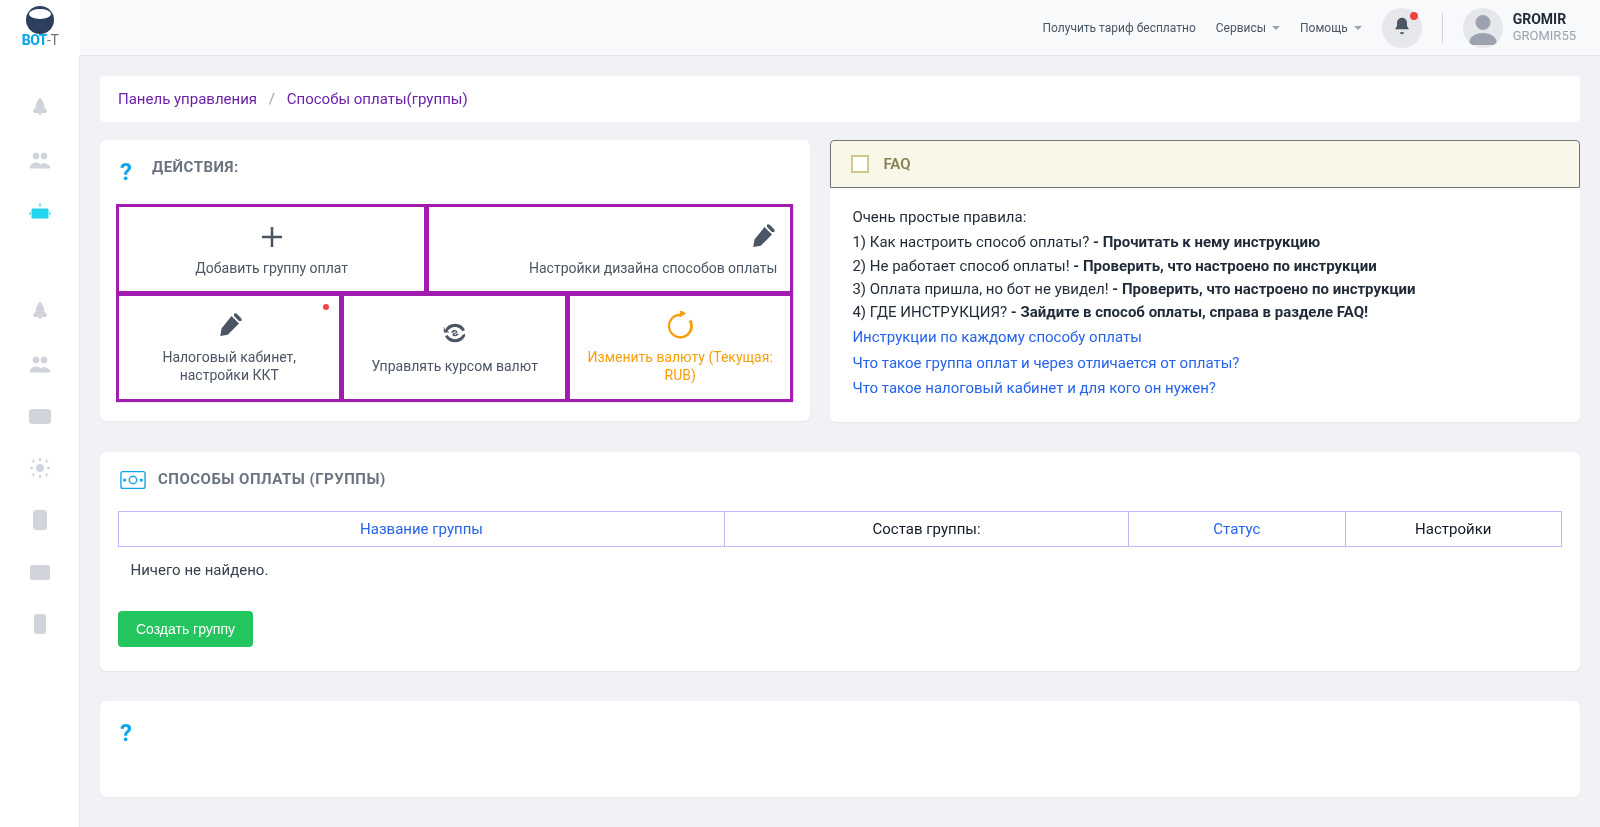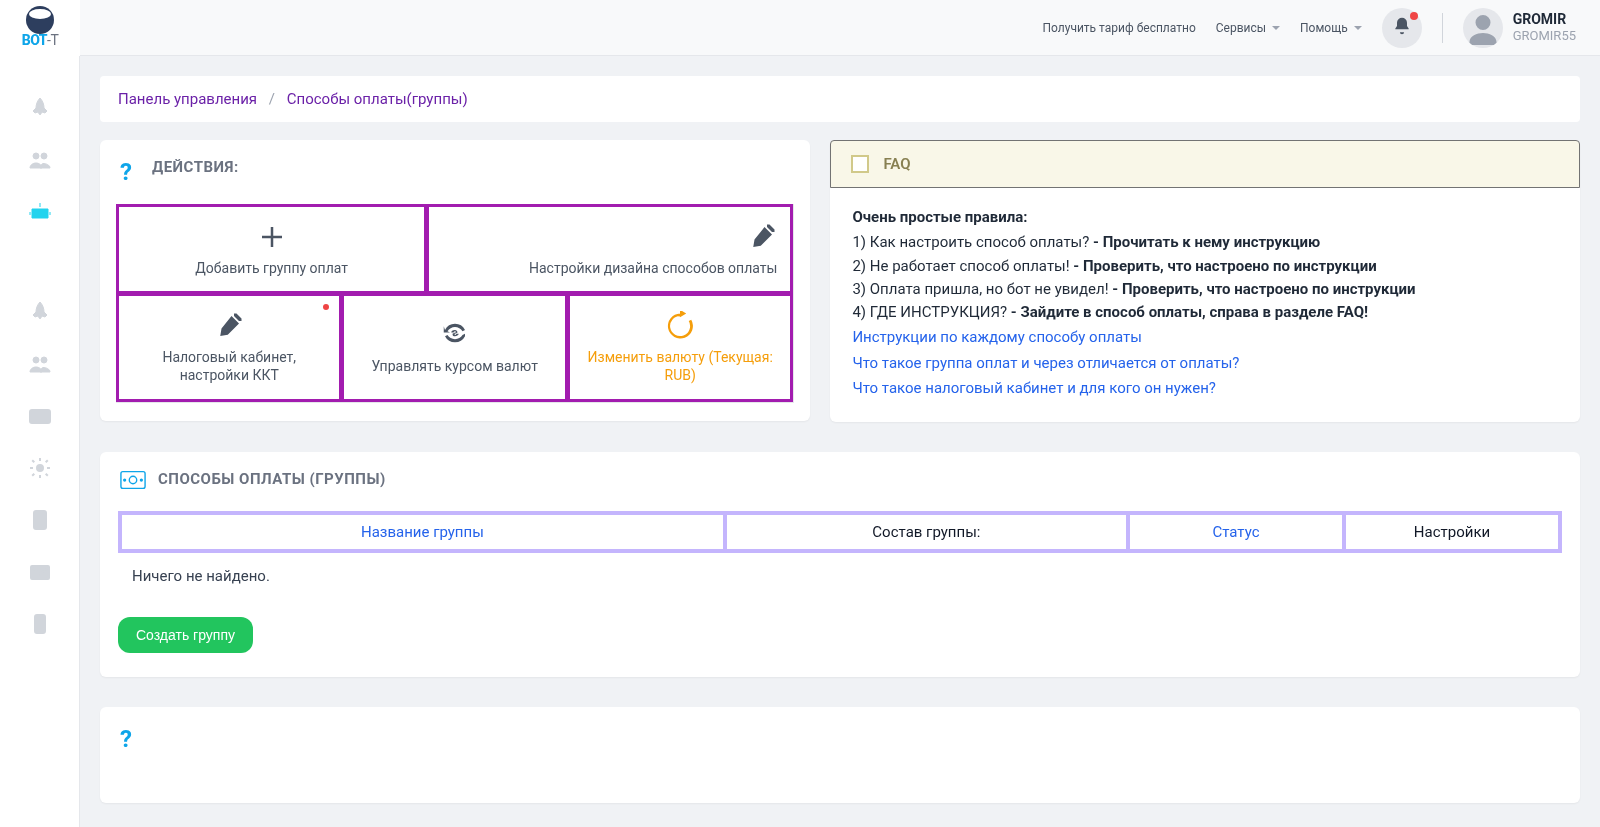--- a/index.html
+++ b/index.html
@@ -63,33 +63,33 @@
 .action-cell .ic svg { width: 30px; height: 30px; fill: #4b5563; }
 .action-cell .label { font-size: 14px; color: #4b5563; line-height: 1.3; }
 .action-cell.orange .label { color: #f59e0b; }
 .action-cell.orange .ic svg { fill: #f59e0b; }
 .action-cell .rdot { position: absolute; top: 8px; right: 10px; width: 6px; height: 6px; background: #ef4444; border-radius: 50%; }
 
 .faq-banner { background: #f9f7e8; border: 1px solid #737373; padding: 14px 20px; display: flex; align-items: center; gap: 14px; border-radius: 4px 4px 0 0; }
 .faq-checkbox { width: 18px; height: 18px; border: 2px solid #d1c98a; background: #fff; }
 .faq-banner .t { color: #888052; font-weight: 600; font-size: 15px; }
 .faq-body { padding: 18px 22px 22px; font-size: 15px; line-height: 1.55; color: #1f2937; }
-.faq-body .rules-title { font-weight: 700; margin-bottom: 2px; }
+.faq-body .rules-title { font-weight: 400; margin-bottom: 2px; }
 .faq-body .rule b { font-weight: 700; }
 .faq-body .link { color: #2563eb; cursor: pointer; display: block; margin-top: 2px; }
 
 
 .groups-card { margin-bottom: 30px; }
 .money-icon svg { width: 26px; height: 20px; stroke: #0ea5e9; fill: none; stroke-width: 1.5; }
 .groups-body { padding: 0 18px 24px; }
 table.tbl { width: 100%; border-collapse: collapse; }
-table.tbl th { border: 4px solid #c4b5fd; background: #fff; padding: 8px 12px; font-weight: 400; font-size: 15px; color: #111827; }
+table.tbl th { border: 1px solid #c4b5fd; background: #fff; padding: 8px 12px; font-weight: 400; font-size: 15px; color: #111827; }
 table.tbl th.link-h a { color: #2563eb; text-decoration: none; }
 table.tbl td { padding: 14px 12px; font-size: 15px; color: #374151; }
-.btn-green { background: #22c55e; color: #fff; border: none; border-radius: 12px; padding: 10px 18px; font-size: 14px; cursor: pointer; margin-top: 18px; }
+.btn-green { background: #22c55e; color: #fff; border: none; border-radius: 4px; padding: 10px 18px; font-size: 14px; cursor: pointer; margin-top: 18px; }
 
 
 .avail-card .card-body { padding: 8px 20px 24px; color: #111827; font-weight: 700; }
 </style>
 </head>
 <body>
 
 <div class="header">
   <div class="logo-box">
     <div class="logo-img">

